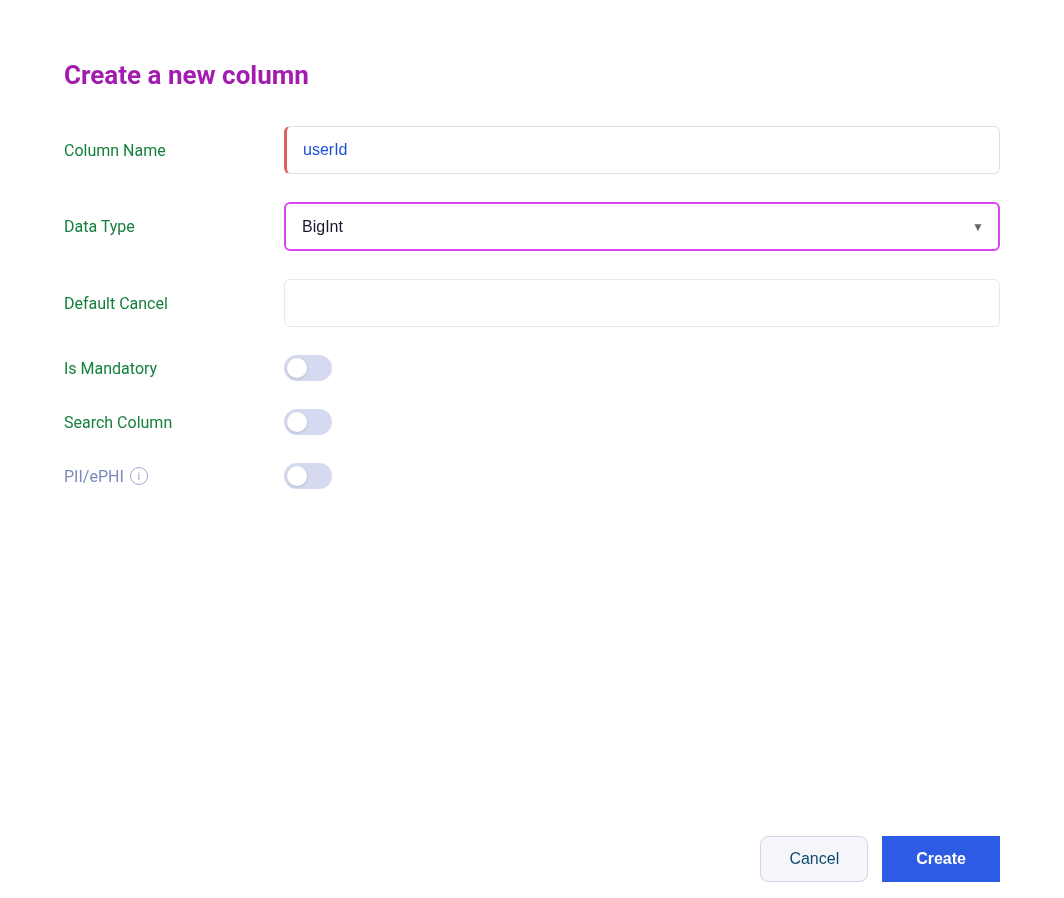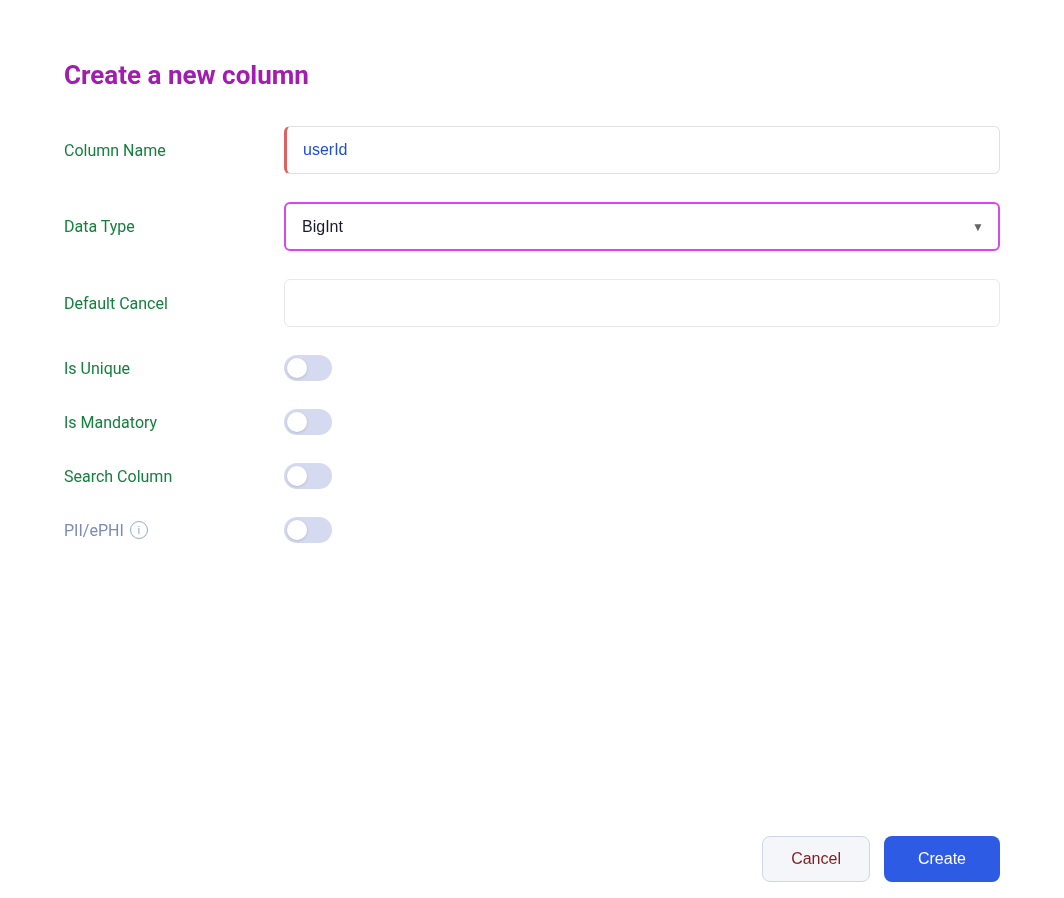--- a/index.html
+++ b/index.html
@@ -189,34 +189,34 @@
       margin-top: 40px;
       padding-top: 10px;
     }
 
     .btn-cancel {
       padding: 13px 28px;
       border: 1.5px solid #d0d5e8;
       border-radius: 8px;
       background: #f5f6fa;
       font-size: 16px;
-      color: #7f1d1d;
+      color: #0c4a6e;
       cursor: pointer;
       font-weight: 500;
     }
 
     .btn-create {
       padding: 13px 34px;
       border: none;
-      border-radius: 8px;
+      border-radius: 0;
       background: #2d5be3;
       font-size: 16px;
       color: #ffffff;
       cursor: pointer;
-      font-weight: 400;
+      font-weight: 700;
     }
   </style>
 </head>
 <body>
 
 <div class="dialog">
   <h2 class="dialog-title">Create a new column</h2>
 
   <div class="form-row">
     <label class="form-label">Column Name</label>
@@ -243,29 +243,20 @@
     </div>
   </div>
 
   <div class="form-row">
     <label class="form-label">Default Cancel</label>
     <div class="form-control">
       <input type="text" class="default-value-input" value="" style="">
     </div>
   </div>
 
-  <div class="toggle-row">
-    <span class="form-label">Is Unique</span>
-    <label class="toggle">
-      <input type="checkbox" style="">
-      <div class="toggle-track">
-        <div class="toggle-thumb"></div>
-      </div>
-    </label>
-  </div>
 
   <div class="toggle-row">
     <span class="form-label">Is Mandatory</span>
     <label class="toggle">
       <input type="checkbox" style="">
       <div class="toggle-track">
         <div class="toggle-thumb"></div>
       </div>
     </label>
   </div>

